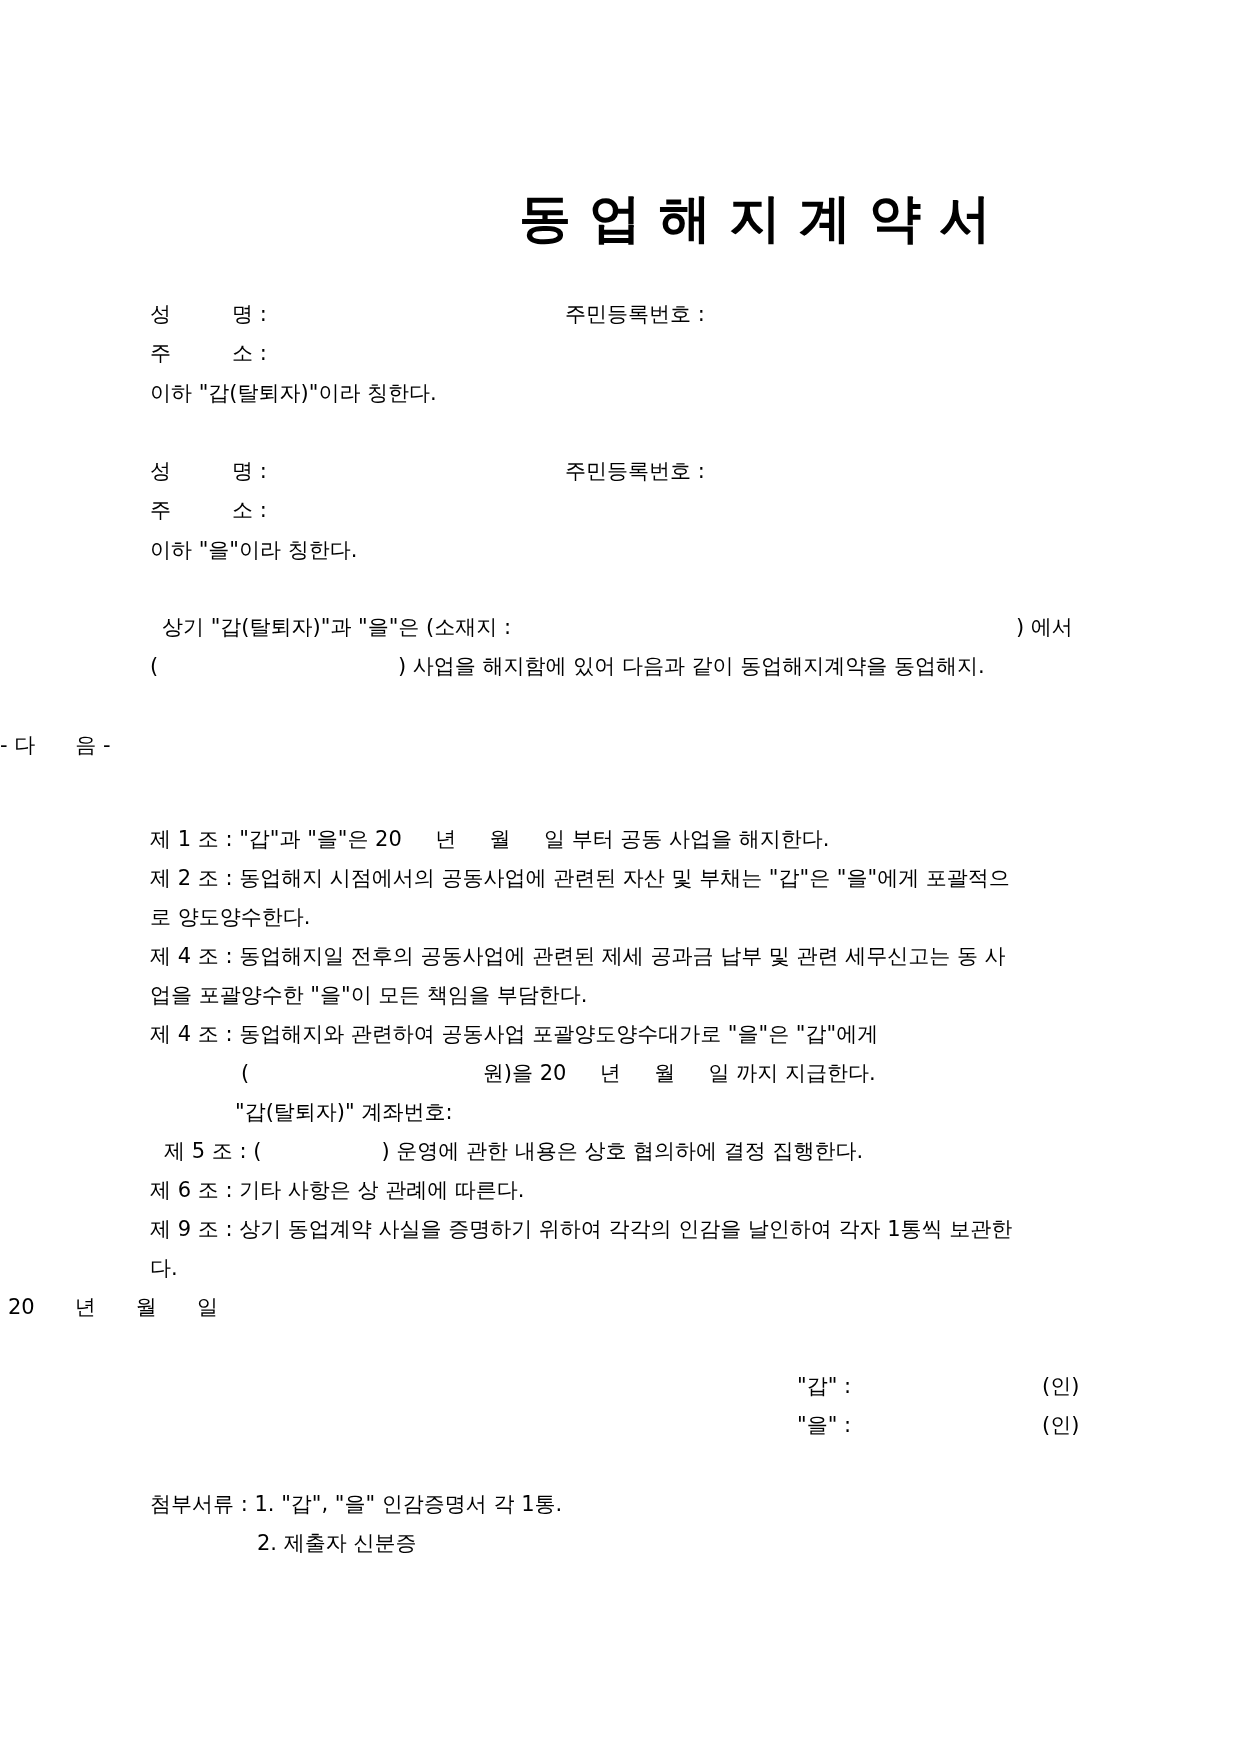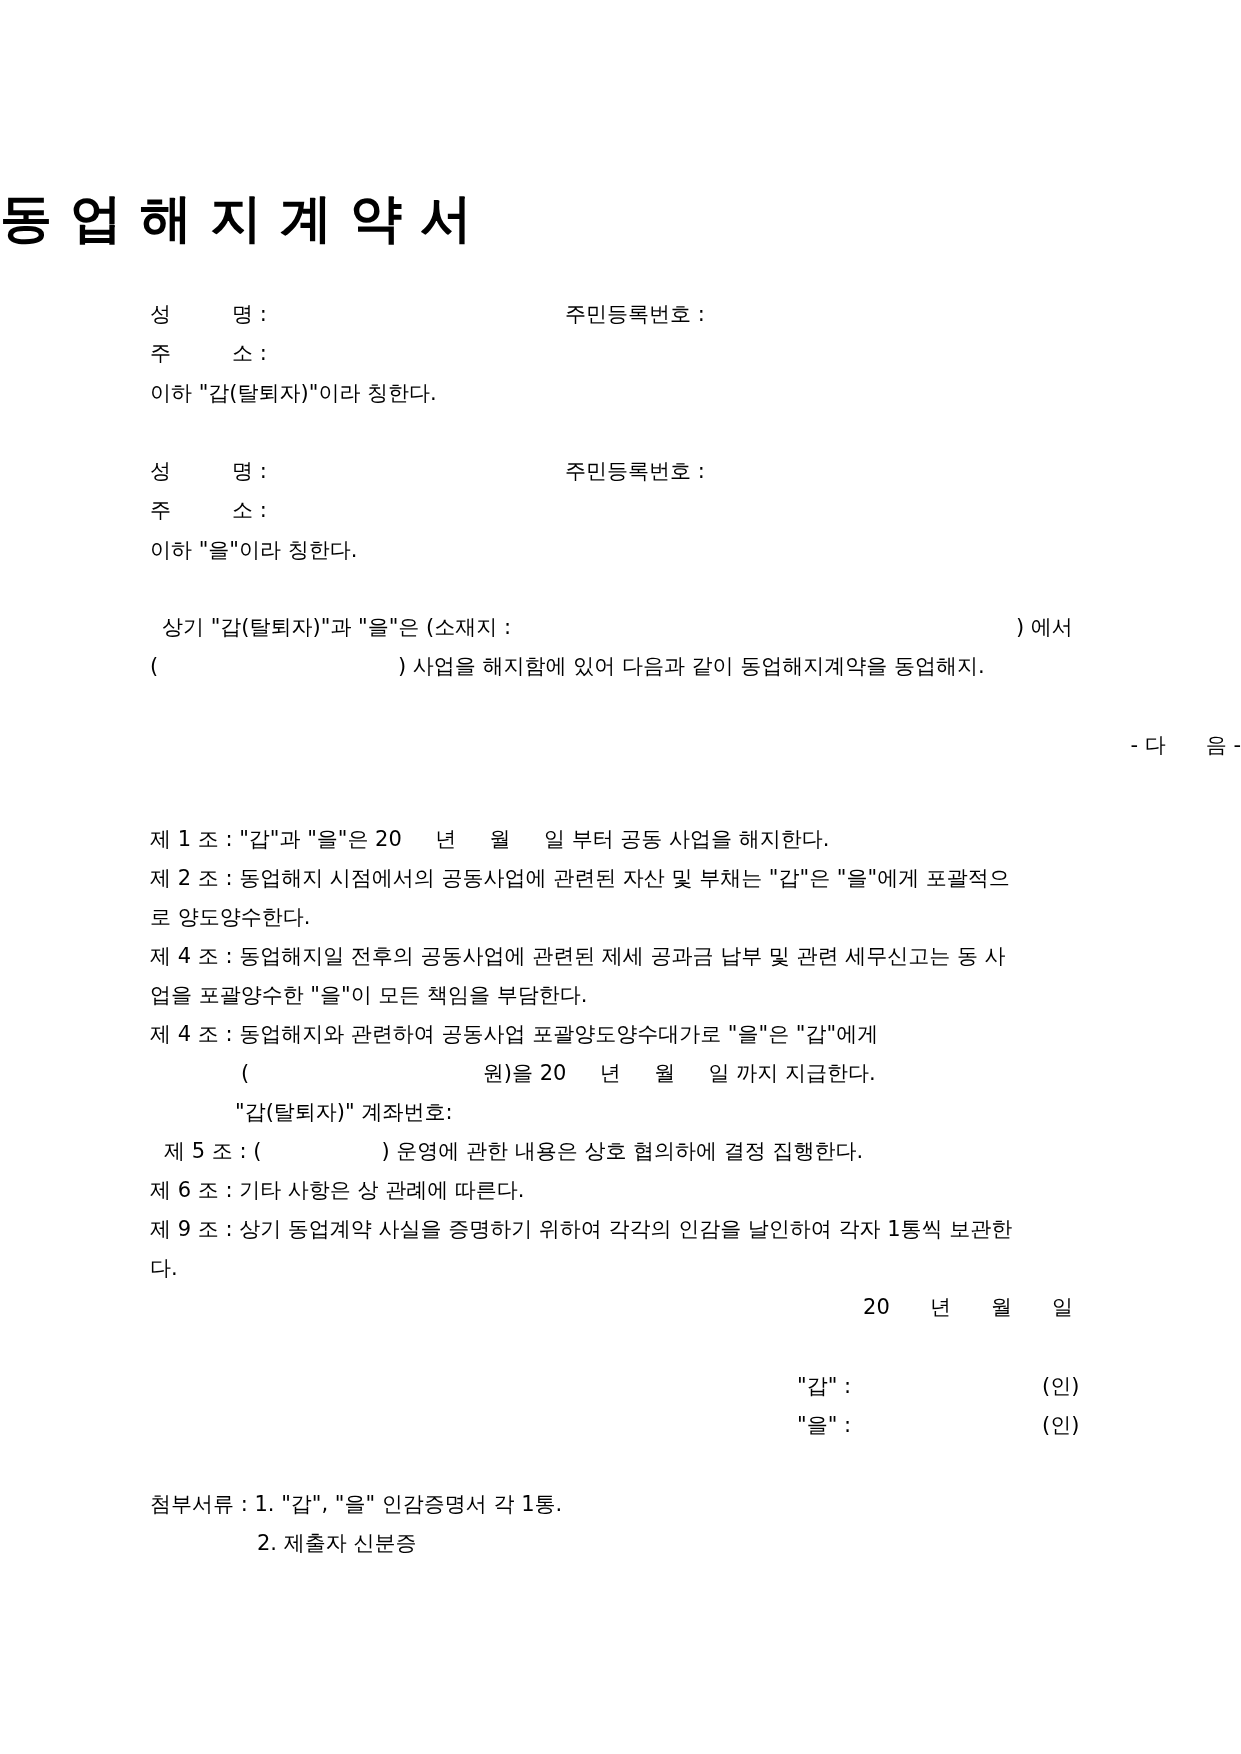--- a/index.html
+++ b/index.html
@@ -1,19 +1,19 @@
 <!DOCTYPE html>
 <html><head>
   <meta charset="utf-8">
   <style>
     html, body { margin: 0; padding: 0; background: #ffffff; }
     body { width: 1241px; height: 1754px; position: relative; overflow: hidden;
            font-family: "DejaVu Sans", "Liberation Sans", sans-serif; color: #000; }
     .t { position: absolute; white-space: pre; font-size: 21px; line-height: 28px; }
-    .title { position: absolute; top: 183px; left: 0; width: 1009px; text-align: left;
+    .title { position: absolute; top: 183px; left: 0; width: 1009px; text-align: right;
              font-size: 52px; font-weight: bold; letter-spacing: 18px; line-height: 70px; }
   </style>
 </head>
 <body>
 
 <div class="title">동업해지계약서</div>
 
 <div>
   <span class="t" style="top:300px;left:150px">성</span>
   <span class="t" style="top:300px;left:232px">명 :</span>
@@ -32,38 +32,38 @@
   <span class="t" style="top:536px;left:150px">이하 "을"이라 칭한다.</span>
 </div>
 
 <div>
   <span class="t" style="top:613px;left:162px">상기 "갑(탈퇴자)"과 "을"은 (소재지 :</span>
   <span class="t" style="top:613px;left:1016px">) 에서</span>
   <span class="t" style="top:652px;left:150px">(</span>
   <span class="t" style="top:652px;left:398px">) 사업을 해지함에 있어 다음과 같이 동업해지계약을 동업해지.</span>
 </div>
 
-<div class="t" style="top:731px;left:0;width:1241px;text-align:right">- 다      음 -</div>
+<div class="t" style="top:731px;left:0;width:1241px;text-align:left">- 다      음 -</div>
 
 <div>
   <span class="t" style="top:825px;left:150px">제 1 조 : "갑"과 "을"은 20     년     월     일 부터 공동 사업을 해지한다.</span>
   <span class="t" style="top:864px;left:150px">제 2 조 : 동업해지 시점에서의 공동사업에 관련된 자산 및 부채는 "갑"은 "을"에게 포괄적으</span>
   <span class="t" style="top:903px;left:150px">로 양도양수한다.</span>
   <span class="t" style="top:942px;left:150px">제 4 조 : 동업해지일 전후의 공동사업에 관련된 제세 공과금 납부 및 관련 세무신고는 동 사</span>
   <span class="t" style="top:981px;left:150px">업을 포괄양수한 "을"이 모든 책임을 부담한다.</span>
   <span class="t" style="top:1020px;left:150px">제 4 조 : 동업해지와 관련하여 공동사업 포괄양도양수대가로 "을"은 "갑"에게</span>
   <span class="t" style="top:1059px;left:241px">(                                   원)을 20     년     월     일 까지 지급한다.</span>
   <span class="t" style="top:1098px;left:235px">"갑(탈퇴자)" 계좌번호:</span>
   <span class="t" style="top:1137px;left:164px">제 5 조 : (                  ) 운영에 관한 내용은 상호 협의하에 결정 집행한다.</span>
   <span class="t" style="top:1176px;left:150px">제 6 조 : 기타 사항은 상 관례에 따른다.</span>
   <span class="t" style="top:1215px;left:150px">제 9 조 : 상기 동업계약 사실을 증명하기 위하여 각각의 인감을 날인하여 각자 1통씩 보관한</span>
   <span class="t" style="top:1254px;left:150px">다.</span>
 </div>
 
-<div class="t" style="top:1293px;left:1px;width:1072px;text-align:right">20      년      월      일</div>
+<div class="t" style="top:1293px;left:8px;width:1072px;text-align:left">20      년      월      일</div>
 
 <div>
   <span class="t" style="top:1372px;left:797px">"갑" :</span>
   <span class="t" style="top:1372px;left:1042px">(인)</span>
   <span class="t" style="top:1411px;left:797px">"을" :</span>
   <span class="t" style="top:1411px;left:1042px">(인)</span>
 </div>
 
 <div>
   <span class="t" style="top:1490px;left:150px">첨부서류 : 1. "갑", "을" 인감증명서 각 1통.</span>

